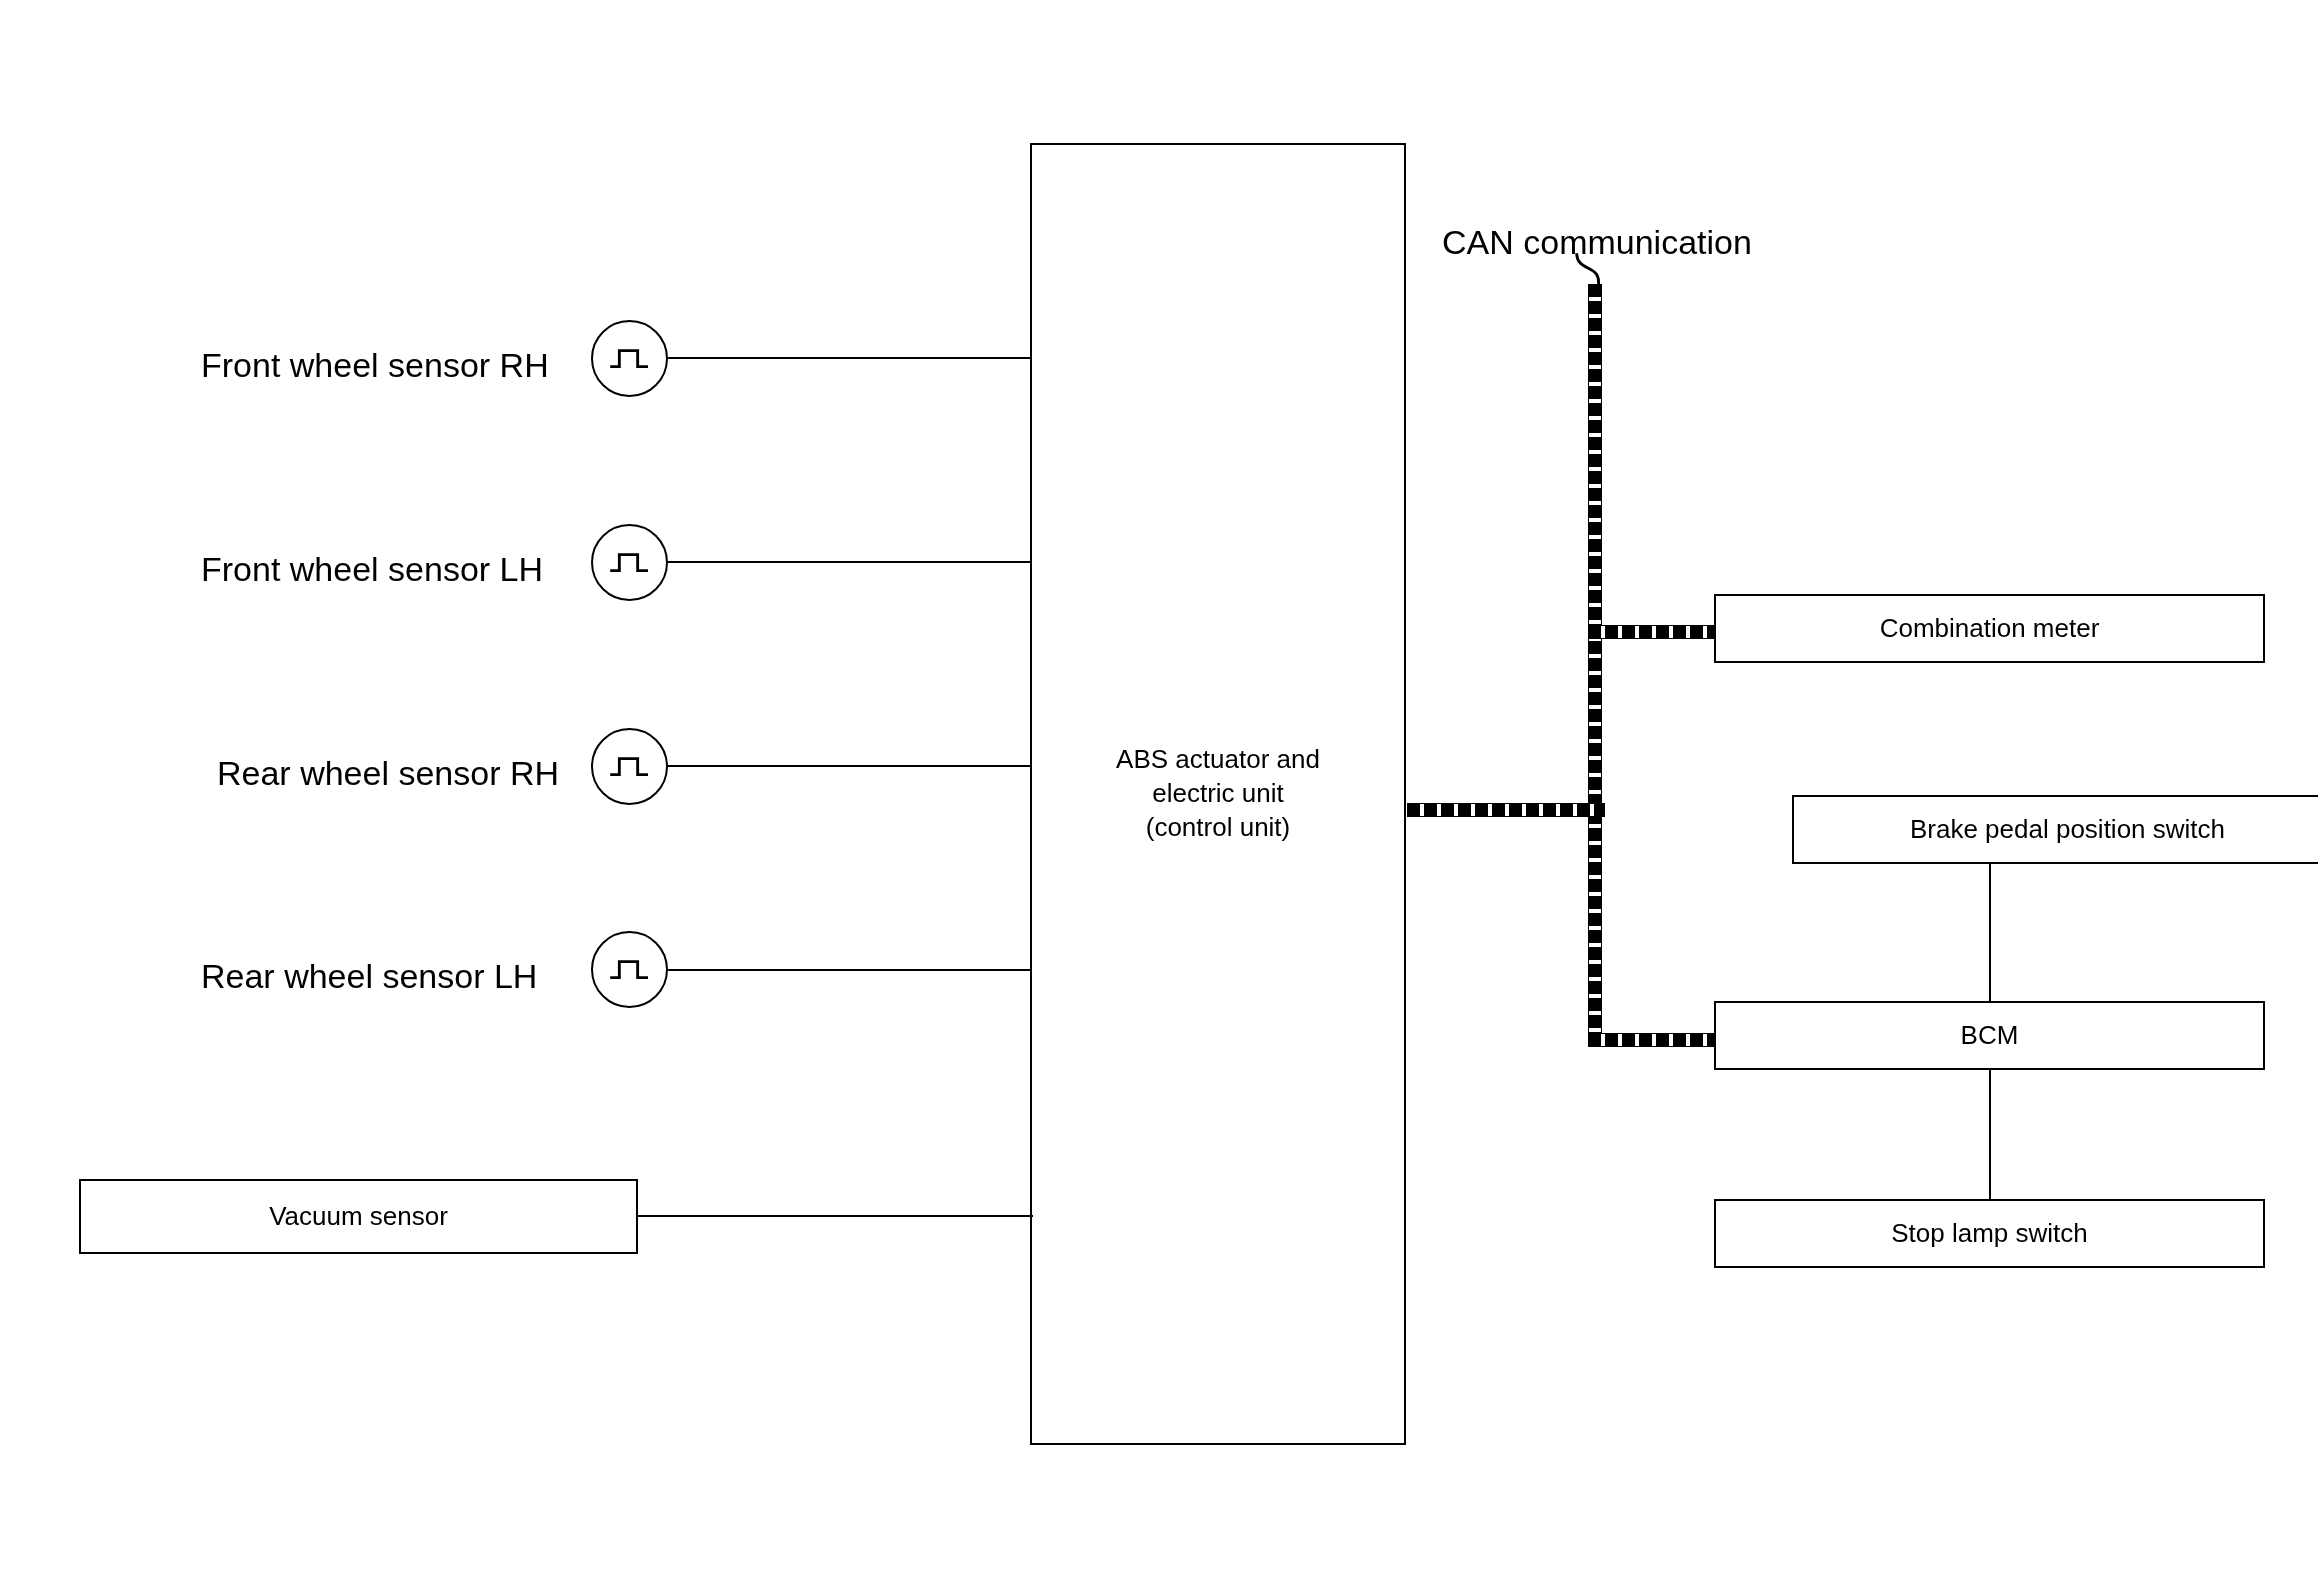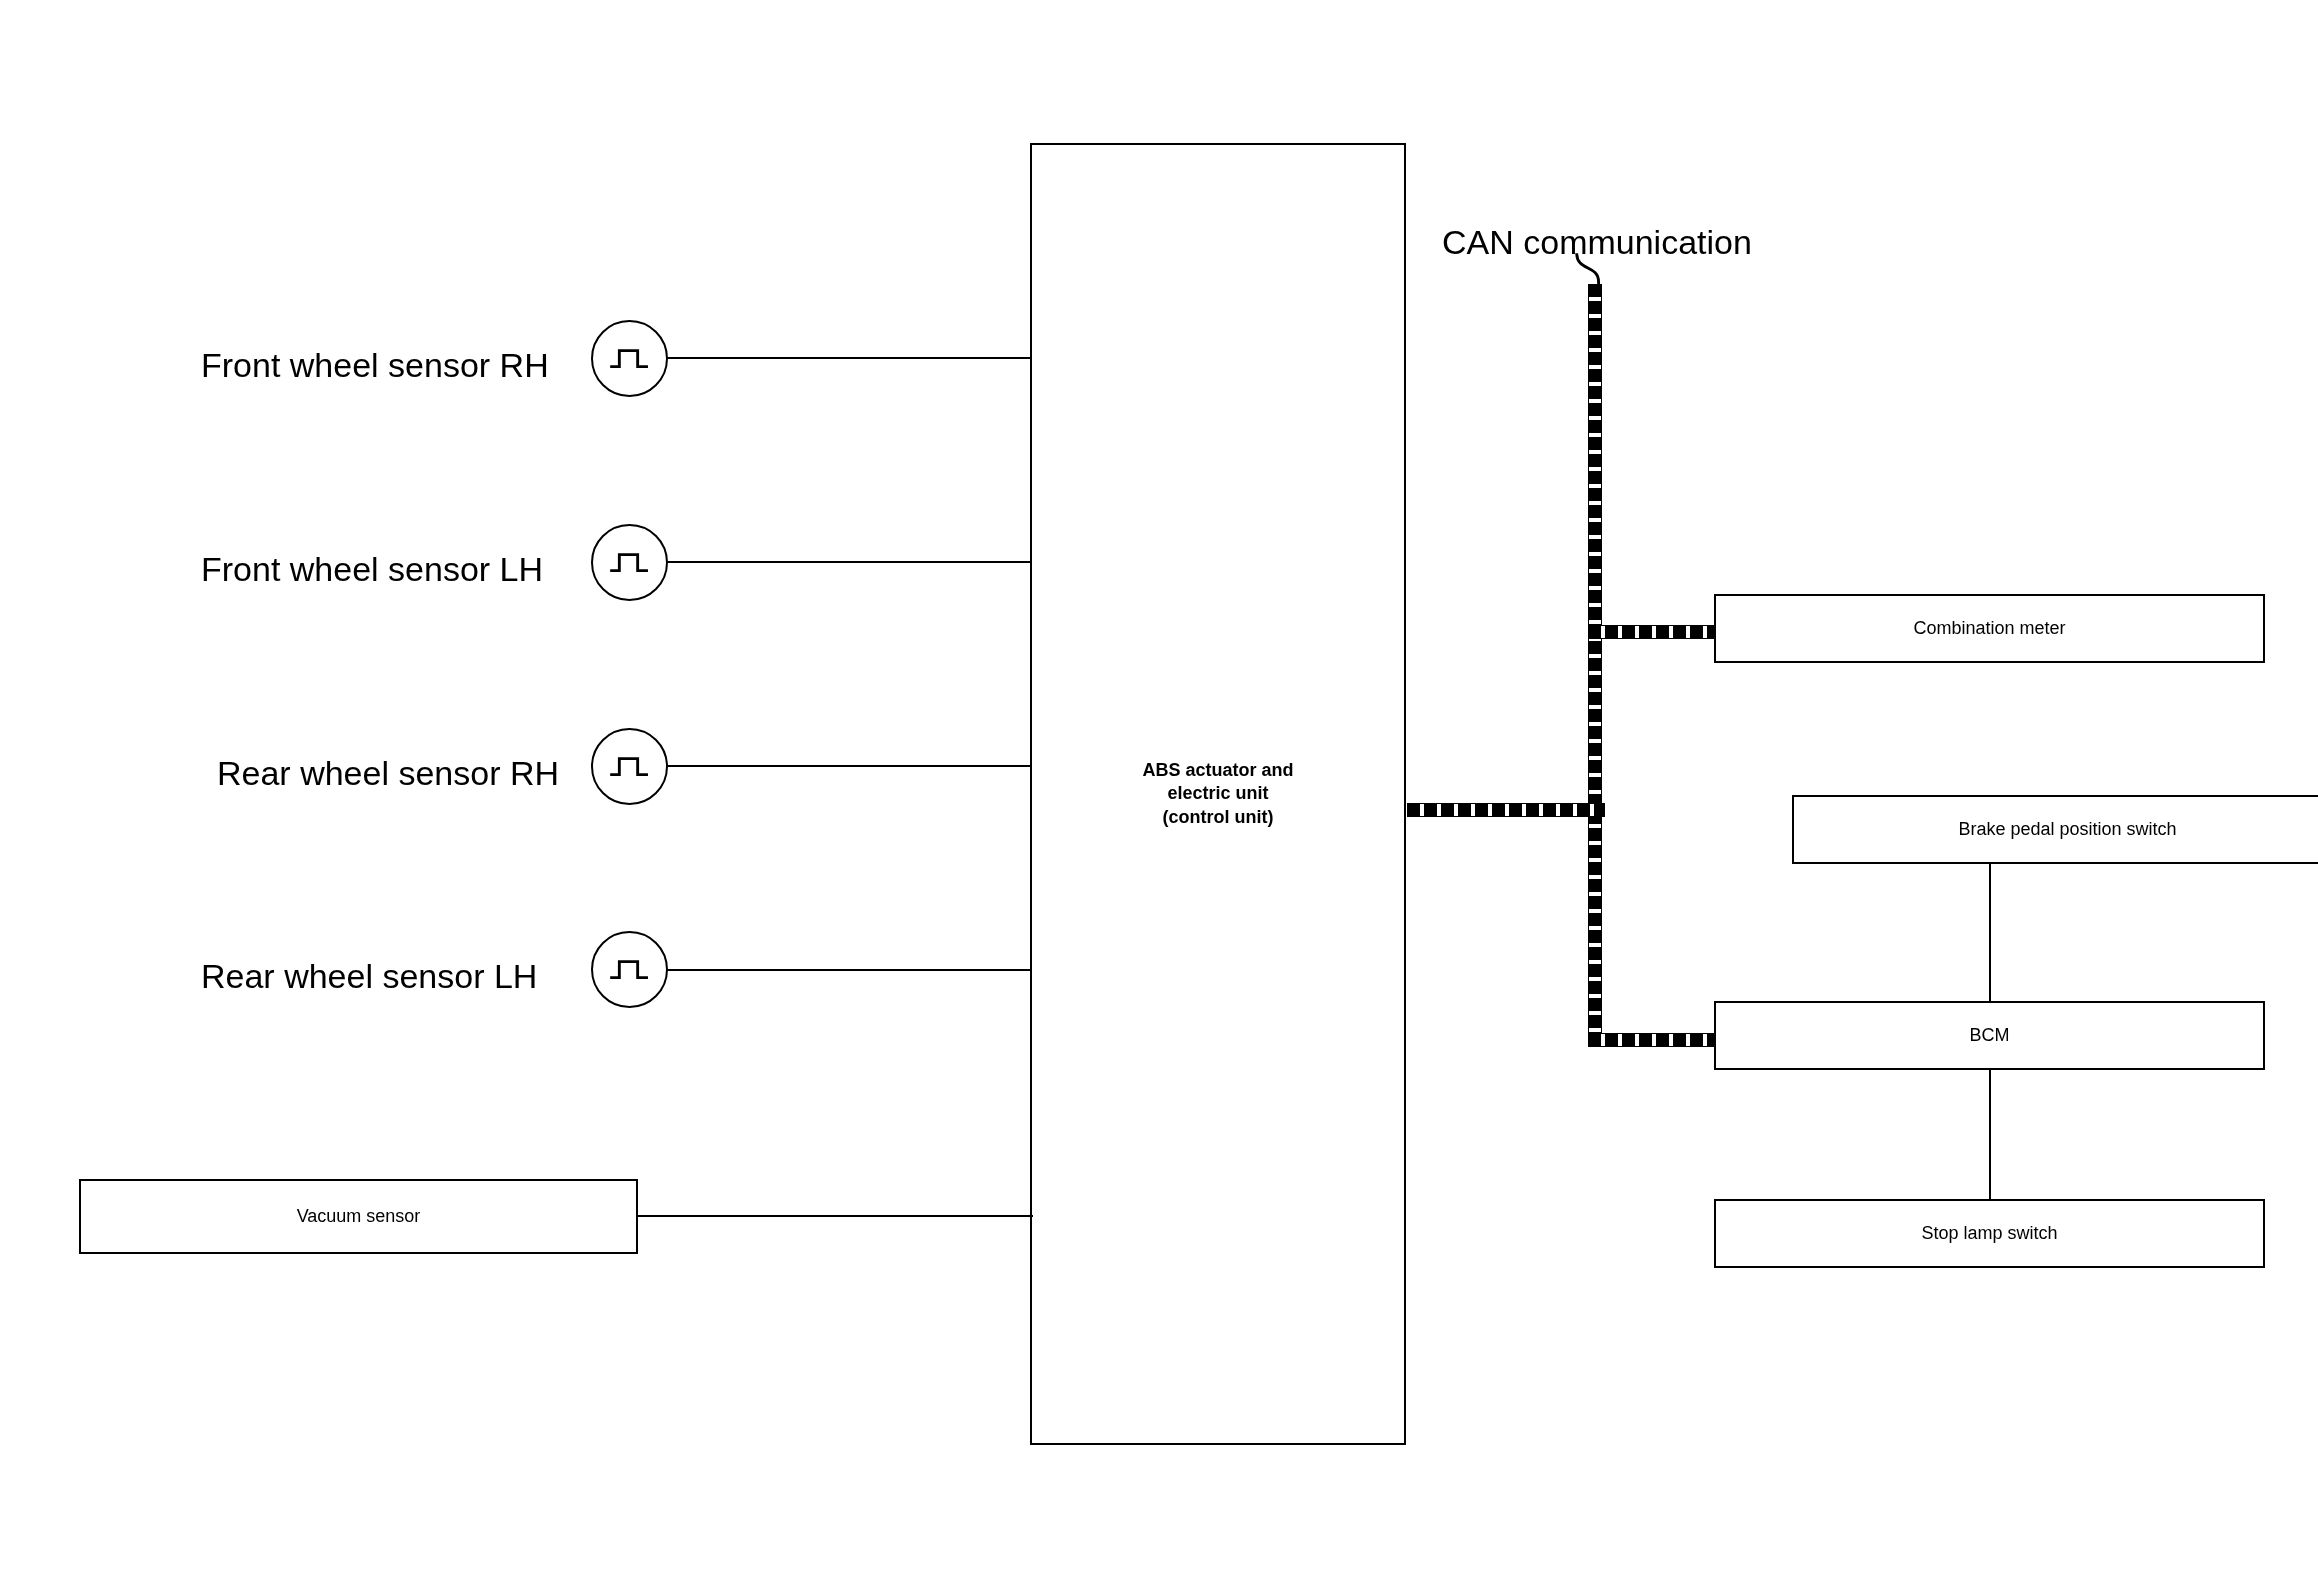--- a/index.html
+++ b/index.html
@@ -27,26 +27,25 @@
   }
   .box {
     position: absolute;
     border: 2.3px solid #000;
     background: #fff;
     box-sizing: border-box;
     display: flex;
     align-items: center;
     justify-content: center;
     text-align: center;
-    font-size: 18px;
+    font-size: 26px;
     line-height: 1.3;
   }
   .box-multiline {
     white-space: pre-line;
-    font-weight: bold;
   }
   .wire {
     position: absolute;
     background: #000;
   }
   .wire-h { height: 2.3px; }
   .wire-v { width: 2.3px; }
   .sensor-circle {
     position: absolute;
     border: 2.3px solid #000;

